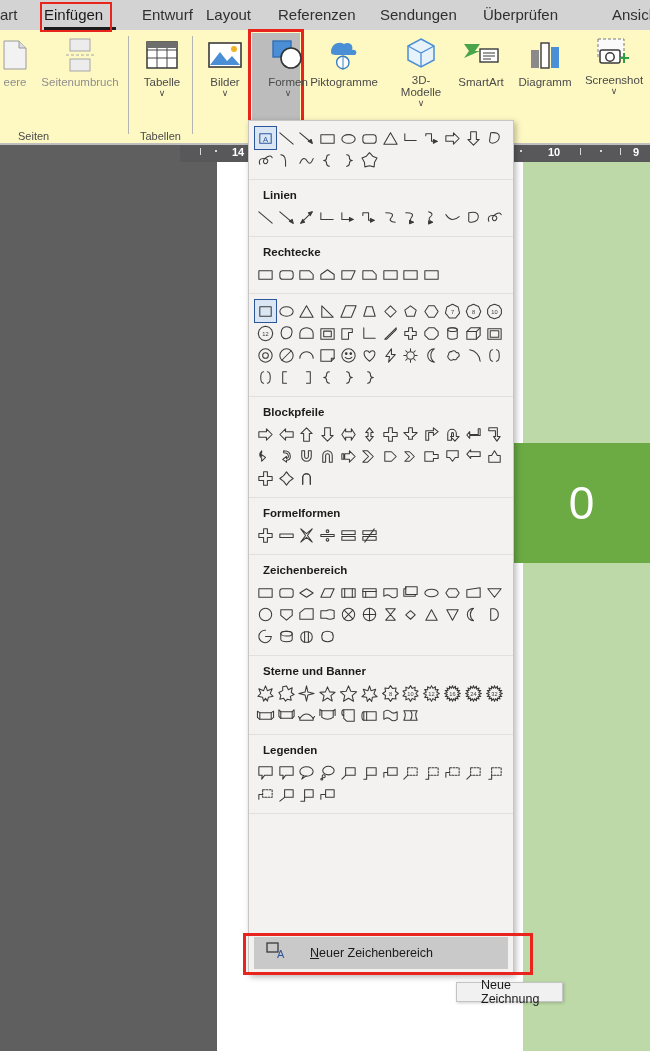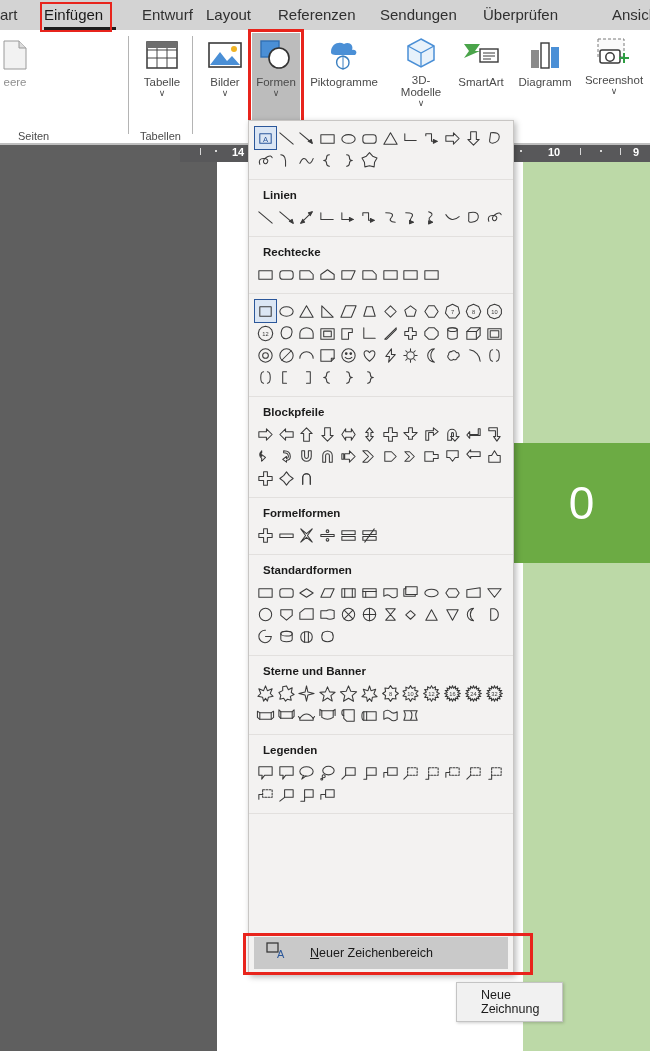--- a/index.html
+++ b/index.html
@@ -12,21 +12,21 @@
   #ribbon{position:absolute;left:0;top:0;width:544px;height:145px;background:#d3d3d3;}
   #tabbar{position:absolute;left:0;top:0;width:650px;height:30px;background:#d3d3d3;}
   .tab{
     position:absolute;top:4px;height:22px;line-height:22px;
     font-size:15px;color:#303030;white-space:nowrap;
   }
   .tab.active{color:#1a1a1a;text-align:center;}
   #tab-underline{position:absolute;height:3px;background:#1c1c1c;}
   #tab-redbox{position:absolute;border:2px solid #e8241c;box-sizing:border-box;}
   
-  #ribbonbody{position:absolute;left:0;top:30px;width:650px;height:115px;background:#ffffff;}
+  #ribbonbody{position:absolute;left:0;top:30px;width:650px;height:115px;background:#fef9c3;}
   .rsep{position:absolute;top:6px;width:1px;height:98px;background:#b4b4b4;}
   .rbtn{position:absolute;text-align:center;}
   .rbtn .lbl{font-size:11.5px;color:#4a4a4a;line-height:12px;white-space:nowrap;}
   .rbtn .lbl.dim{color:#8f8f8f;}
   .chev{font-size:9px;color:#4a4a4a;line-height:10px;}
   .grplbl{position:absolute;bottom:3px;font-size:11px;color:#4a4a4a;white-space:nowrap;}
   #formen-btn{position:absolute;left:252px;top:33px;width:48px;height:100px;background:#bcbcbc;}
   #formen-redbox{position:absolute;left:248px;top:29px;width:56px;height:108px;border:3px solid #e8241c;box-sizing:border-box;}
   #ribbon-bottomline{position:absolute;left:0;top:143px;width:650px;height:2px;background:#bfbfbf;}
 
@@ -59,21 +59,21 @@
   .sh svg{display:block;}
   .sel-box{outline:1px solid #2b579a;background:#dbe6f4;}
   #canvasitem{
     position:absolute;left:5px;bottom:5px;width:254px;height:32px;
     background:#c9c9c9;display:flex;align-items:center;
   }
   #canvas-redbox{position:absolute;left:243px;top:933px;width:290px;height:42px;border:3px solid #e8241c;box-sizing:border-box;}
   #canvasitem .ctext{font-size:12.5px;color:#1b1b1b;margin-left:24px;}
   #canvasitem .ctext u{text-decoration:underline;}
   #tooltip{
-    position:absolute;left:456px;top:982px;width:107px;height:40px;
+    position:absolute;left:456px;top:982px;width:107px;height:20px;
     background:#f1f1f1;border:1px solid #c4c4c4;box-sizing:border-box;
     font-size:12.5px;color:#1b1b1b;display:flex;align-items:center;justify-content:center;
     box-shadow:1px 1px 3px rgba(0,0,0,.2);
     padding-left:24px;
   }
 </style>
 </head>
 <body>
 
 <div id="leftgray"></div>
@@ -111,20 +111,30 @@
   <div id="ribbonbody">
       <div class="rbtn" style="left: -8px; top: 4px; width: 46px;">
         <div style="height: 42px; display: flex; align-items: center; justify-content: center;">
           <svg width="26" height="30" viewBox="0 0 26 30">
             <path d="M2 1 H17 L24 8 V29 H2 Z" fill="#f2f2f2" stroke="#9a9a9a"></path>
             <path d="M17 1 V8 H24" fill="#dcdcdc" stroke="#9a9a9a"></path>
           </svg>
         </div>
         <div class="lbl dim">eere</div>
       </div>
+      <div class="rbtn" style="left: 38px; top: 4px; width: 84px;">
+        <div style="height: 42px; display: flex; align-items: center; justify-content: center;">
+          <svg width="32" height="34" viewBox="0 0 32 34">
+            <rect x="6" y="1" width="20" height="12" fill="#ececec" stroke="#a6a6a6"></rect>
+            <rect x="6" y="21" width="20" height="12" fill="#ececec" stroke="#a6a6a6"></rect>
+            <path d="M2 17 H30" stroke="#a6a6a6" stroke-dasharray="3,2"></path>
+          </svg>
+        </div>
+        <div class="lbl dim">Seitenumbruch</div>
+      </div>
       <div class="rsep" style="left: 128px;"></div>
       <div class="rbtn" style="left: 138px; top: 4px; width: 48px;">
         <div style="height: 42px; display: flex; align-items: center; justify-content: center;">
           <svg width="32" height="32" viewBox="0 0 32 32">
             <rect x="1" y="3" width="30" height="26" fill="#fff" stroke="#444" stroke-width="1.6"></rect>
             <path d="M1 11 H31 M1 19 H31 M11 3 V29 M21 3 V29" stroke="#444"></path>
             <rect x="1" y="3" width="30" height="6" fill="#6e6e6e"></rect>
           </svg>
         </div>
         <div class="lbl">Tabelle</div>
@@ -135,21 +145,21 @@
         <div style="height: 42px; display: flex; align-items: center; justify-content: center;">
           <svg width="34" height="28" viewBox="0 0 34 28">
             <rect x="1" y="2" width="32" height="24" fill="#fff" stroke="#3a3a3a" stroke-width="1.6"></rect>
             <path d="M2 24 L12 11 L19 20 L24 15 L32 24 Z" fill="#4a8fd6"></path>
             <circle cx="26" cy="8" r="3" fill="#f0b323"></circle>
           </svg>
         </div>
         <div class="lbl">Bilder</div>
         <div class="chev">∨</div>
       </div>
-      <div class="rbtn" style="left: 252px; top: 4px; width: 48px; z-index: 5;">
+      <div class="rbtn" style="left: 252px; top: 4px; width: 48px; z-index: 5; padding-left: 12px;">
         <div style="height: 42px; display: flex; align-items: center; justify-content: center;">
           <svg width="34" height="32" viewBox="0 0 34 32">
             <rect x="2" y="2" width="18" height="16" fill="#4a8fd6" stroke="#2f6fb5" stroke-width="1.4"></rect>
             <circle cx="20" cy="19" r="10" fill="#fff" stroke="#333" stroke-width="1.6"></circle>
           </svg>
         </div>
         <div class="lbl">Formen</div>
         <div class="chev">∨</div>
       </div>
       <div class="rbtn" style="left: 302px; top: 4px; width: 84px;">
@@ -866,21 +876,21 @@
             <svg width="19" height="19" viewBox="0 0 20 20" fill="none" stroke="#3a3a3a" stroke-width="1.1" stroke-linejoin="round" stroke-linecap="round">
               <rect x="3" y="5" width="14" height="4"></rect>
               <rect x="3" y="11" width="14" height="4"></rect>
               <path d="M15 3 L5 17"></path>
             </svg>
           </div>
         </div>
       </div>
     </div>
     <div class="sec">
-      <div class="sec-title">Standardformen</div>
+      <div class="sec-title">Zeichenbereich</div>
       <div class="shape-rows">
         <div class="srow">
           <div class="sh">
             <svg width="19" height="19" viewBox="0 0 20 20" fill="none" stroke="#3a3a3a" stroke-width="1.1" stroke-linejoin="round" stroke-linecap="round">
               <rect x="3" y="6" width="14" height="9"></rect>
             </svg>
           </div>
           <div class="sh">
             <svg width="19" height="19" viewBox="0 0 20 20" fill="none" stroke="#3a3a3a" stroke-width="1.1" stroke-linejoin="round" stroke-linecap="round">
               <rect x="3" y="6" width="14" height="9" rx="2.5"></rect>

